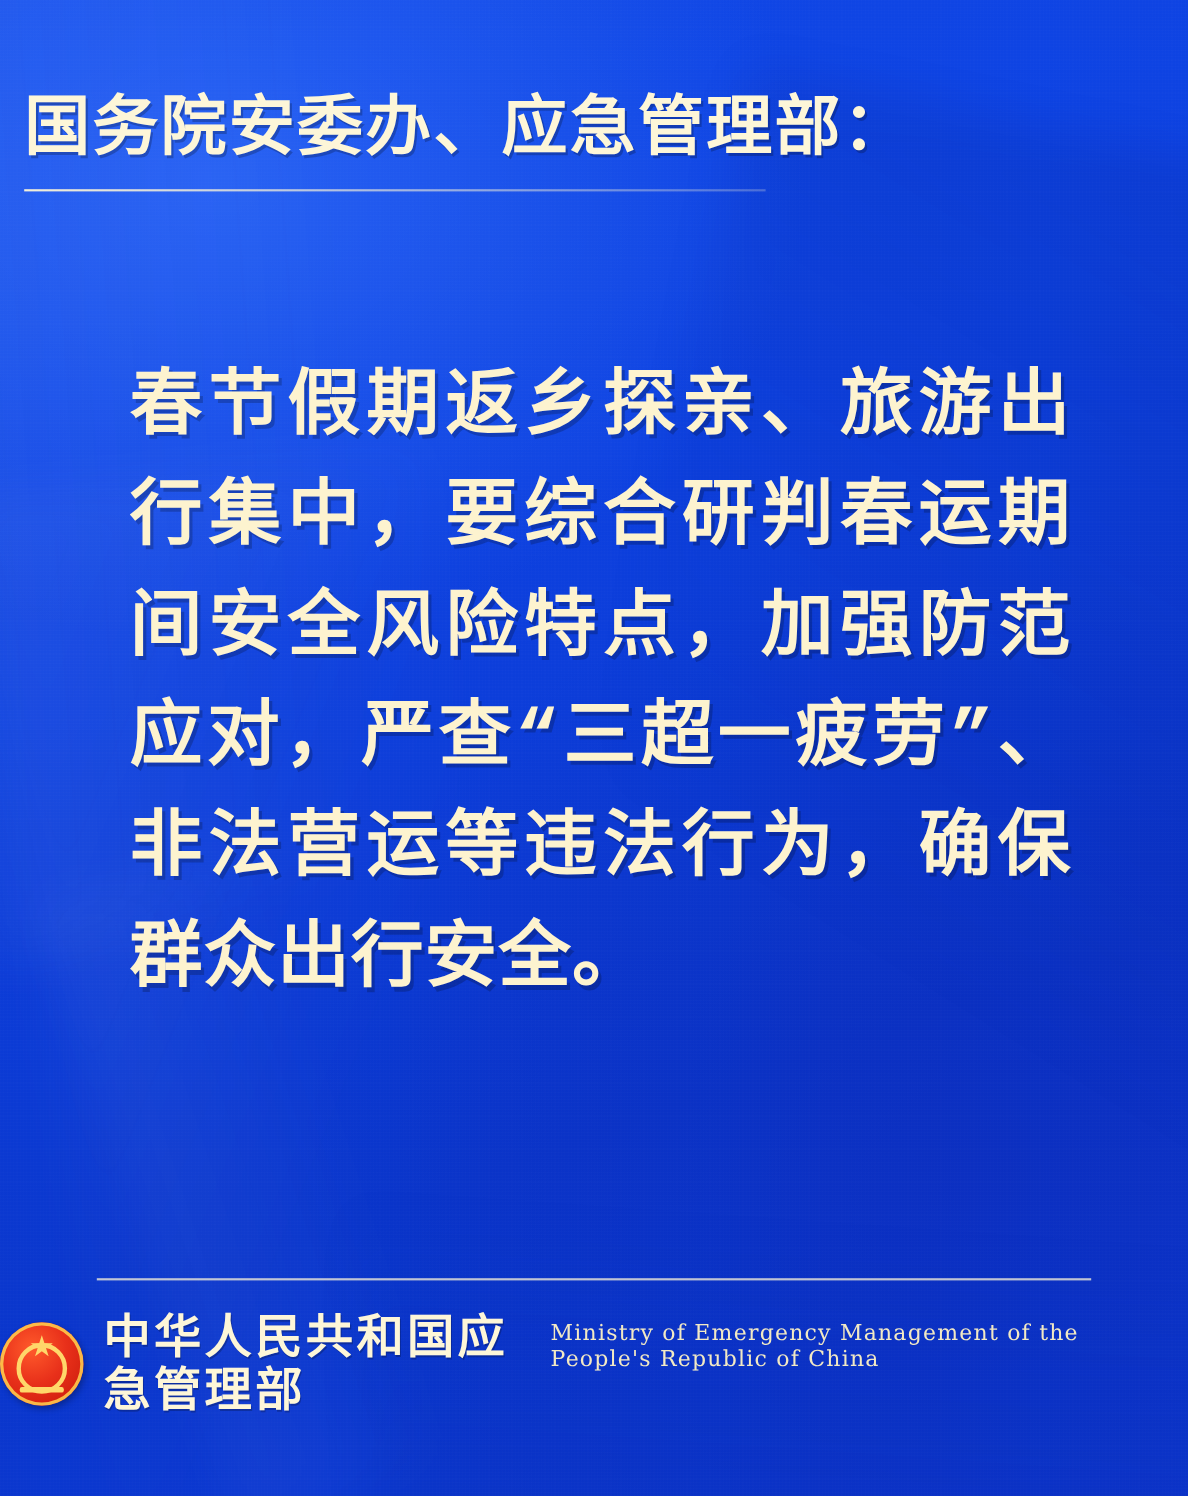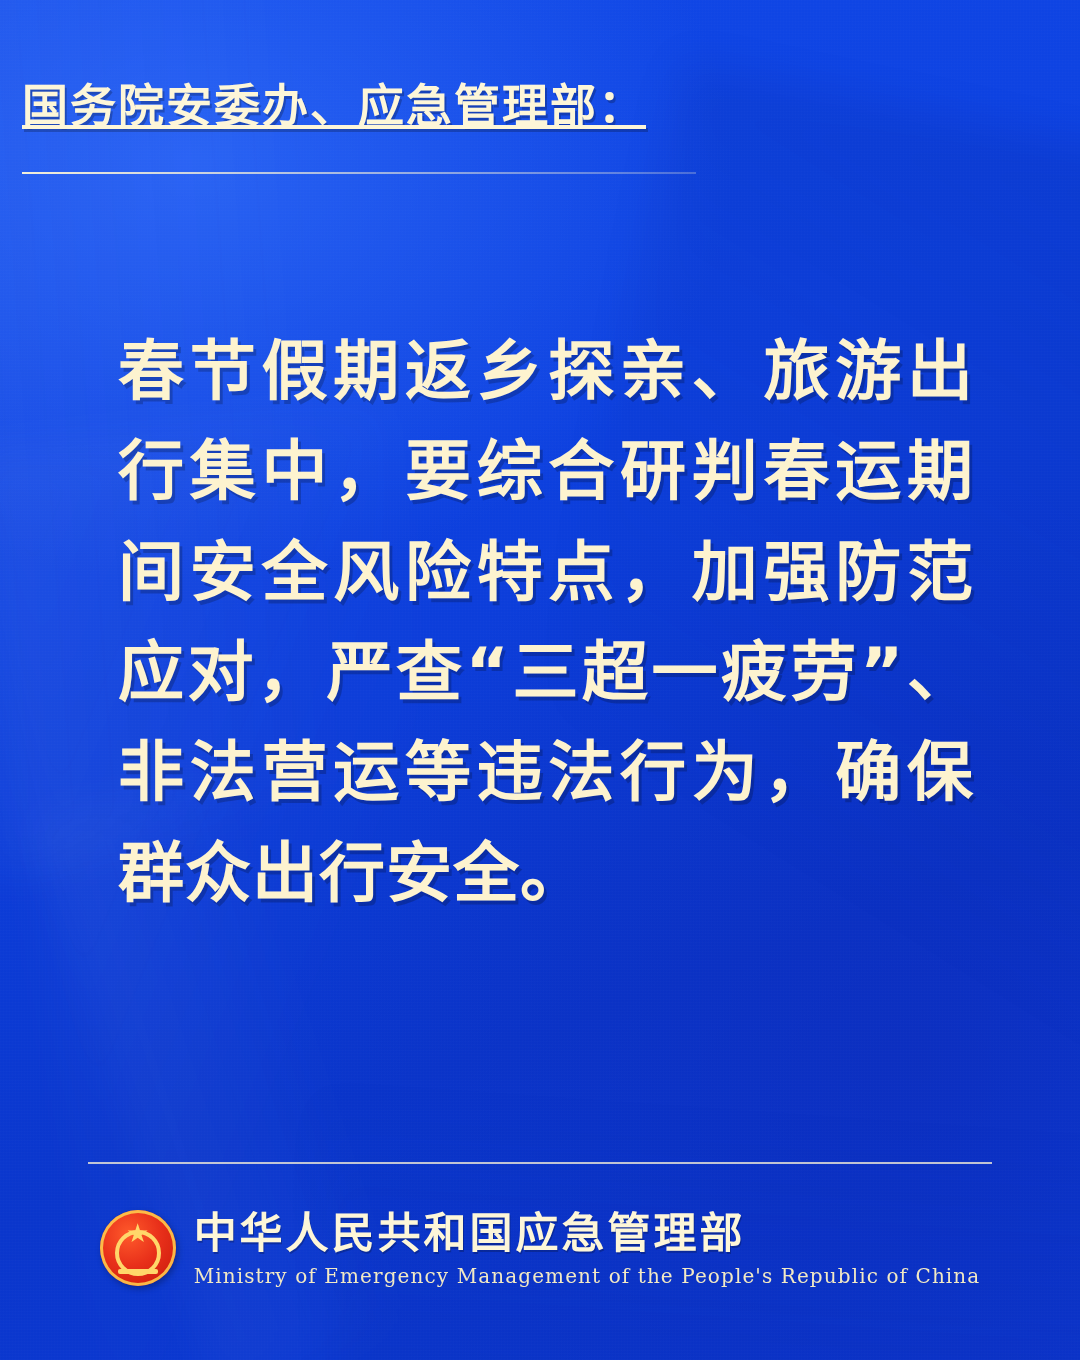--- a/index.html
+++ b/index.html
@@ -60,26 +60,25 @@
     height: 100%;
     box-sizing: border-box;
   }
 
   .headline {
     position: absolute;
     left: 22px;
     top: 78px;
     width: 1000px;
     color: #fdf6d8;
-    font-size: 46px;
+    font-size: 60px;
     font-weight: 700;
     letter-spacing: 2px;
     line-height: 1.25;
     text-shadow: 2px 3px 0 rgba(0,0,0,0.22);
-    text-decoration: underline;
   }
 
   .top-rule {
     position: absolute;
     left: 22px;
     top: 172px;
     width: 674px;
     height: 2px;
     background: linear-gradient(90deg, rgba(253,246,216,0.95), rgba(253,246,216,0.25));
   }
@@ -89,20 +88,21 @@
     left: 118px;
     top: 322px;
     width: 856px;
     color: #fdf3cf;
     font-size: 66px;
     font-weight: 700;
     line-height: 1.52;
     letter-spacing: 1px;
     text-align: justify;
     text-shadow: 3px 4px 0 rgba(0,0,0,0.20);
+    font-family: Liberation Mono, monospace;
   }
 
   .bottom-rule {
     position: absolute;
     left: 88px;
     bottom: 196px;
     width: 904px;
     height: 2px;
     background: rgba(253,246,216,0.75);
   }
@@ -148,21 +148,21 @@
     position: absolute;
     left: 50%; bottom: 12px;
     transform: translateX(-50%);
     width: 40px; height: 5px;
     background: #ffd76a;
     border-radius: 2px;
   }
 
   .footer-text {
     display: flex;
-    flex-direction: column;
+    flex-direction: row;
     justify-content: flex-start;
   }
   .footer-cn {
     color: #fdf6d8;
     font-size: 43px;
     font-weight: 700;
     letter-spacing: 3px;
     line-height: 1.12;
     text-shadow: 1px 2px 0 rgba(0,0,0,0.22);
   }

